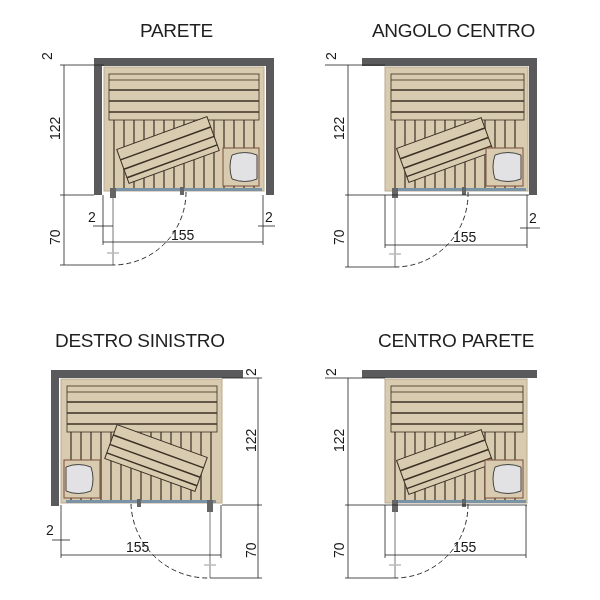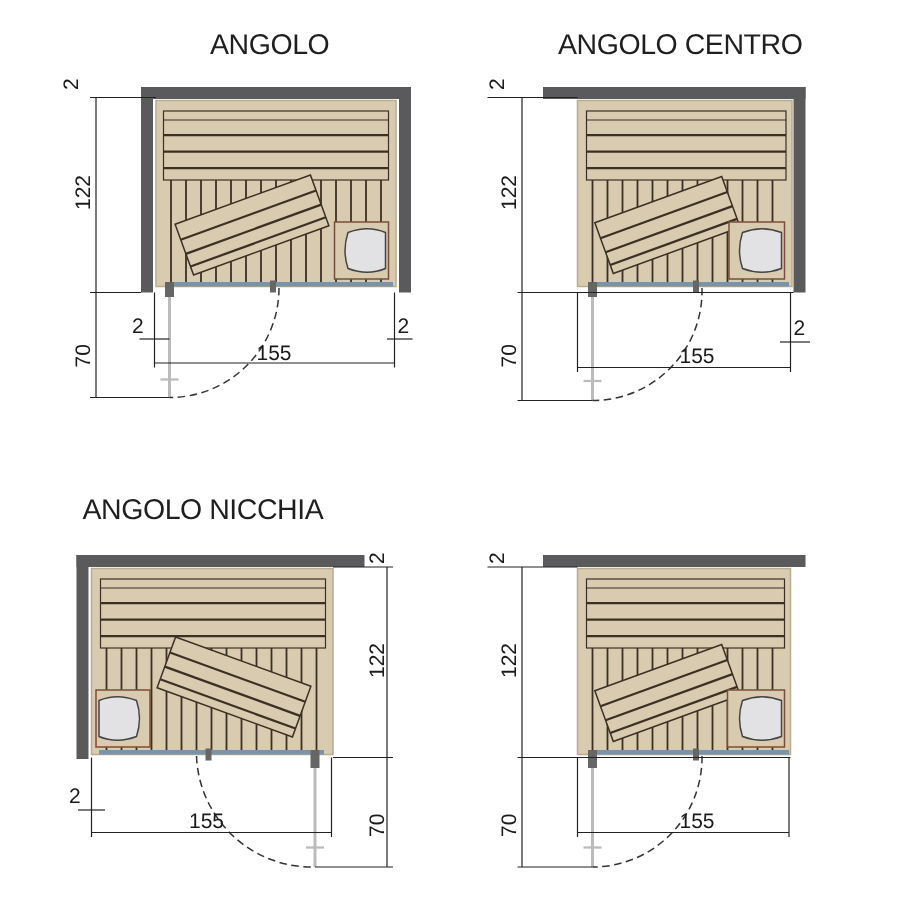--- a/index.html
+++ b/index.html
@@ -6,21 +6,21 @@
   body { width:600px; height:600px; position:relative; overflow:hidden; font-family:"Liberation Sans", sans-serif; }
   .panel { position:absolute; width:300px; height:300px; }
   .title { position:absolute; font-family:"Liberation Sans", sans-serif; font-size:19px; color:#1f1f1f; letter-spacing:-0.3px; white-space:nowrap; }
   svg { position:absolute; left:0; top:0; overflow:visible; }
   .dim { font-family:"Liberation Sans", sans-serif; font-size:14px; fill:#1a1a1a; }
 </style>
 </head>
 <body>
 
 <div class="panel" style="left:0;top:0;">
-  <div class="title" style="left:140px;top:20px;">ANGOLO</div>
+  <div class="title" style="left:140px;top:20px;">PARETE</div>
   <svg width="300" height="300">
 
     <g fill="#5a5a5c">
       <rect x="94" y="58" width="180" height="8"></rect>
       <rect x="94" y="58" width="8" height="137"></rect>
       <rect x="266" y="58" width="8" height="137"></rect>
     </g>
 
     <rect x="104" y="67" width="160" height="124" fill="#d9cbb0" stroke="#b9ab90" stroke-width="1"></rect>
 
@@ -150,21 +150,21 @@
     </g>
     <text class="dim" x="36" y="60" transform="rotate(-90 36 60)">2</text>
     <text class="dim" x="44" y="140" transform="rotate(-90 44 140)">122</text>
     <text class="dim" x="44" y="245" transform="rotate(-90 44 245)">70</text>
     <text class="dim" x="153" y="242">155</text>
     <text class="dim" x="229" y="223">2</text>
   </svg>
 </div>
 
 <div class="panel" style="left:0;top:300px;">
-  <div class="title" style="left:55px;top:30px;">ANGOLO NICCHIA</div>
+  <div class="title" style="left:55px;top:30px;">DESTRO SINISTRO</div>
   <svg width="300" height="300">
     <g fill="#5a5a5c">
       <rect x="51" y="70" width="192" height="8"></rect>
       <rect x="51" y="70" width="8" height="136"></rect>
     </g>
     <rect x="61" y="79" width="161" height="124" fill="#d9cbb0" stroke="#b9ab90" stroke-width="1"></rect>
     <g stroke="#3b3024" stroke-width="1.2">
       <line x1="71" y1="132" x2="71" y2="201"></line>
         <line x1="81" y1="132" x2="81" y2="201"></line>
       <line x1="91" y1="132" x2="91" y2="201"></line>
@@ -217,20 +217,21 @@
     </g>
     <text class="dim" x="256" y="76" transform="rotate(-90 256 76)">2</text>
     <text class="dim" x="256" y="152" transform="rotate(-90 256 152)">122</text>
     <text class="dim" x="256" y="258" transform="rotate(-90 256 258)">70</text>
     <text class="dim" x="126" y="252">155</text>
     <text class="dim" x="46" y="235">2</text>
   </svg>
 </div>
 
 <div class="panel" style="left:300px;top:300px;">
+  <div class="title" style="left:78px;top:30px;">CENTRO PARETE</div>
   <svg width="300" height="300">
     <g fill="#5a5a5c">
       <rect x="62" y="70" width="175" height="8"></rect>
     </g>
     <rect x="85" y="79" width="142" height="124" fill="#d9cbb0" stroke="#b9ab90" stroke-width="1"></rect>
     <g stroke="#3b3024" stroke-width="1.2">
       <line x1="95" y1="132" x2="95" y2="201"></line>
         <line x1="105" y1="132" x2="105" y2="201"></line>
       <line x1="115" y1="132" x2="115" y2="201"></line>
         <line x1="125" y1="132" x2="125" y2="201"></line>

